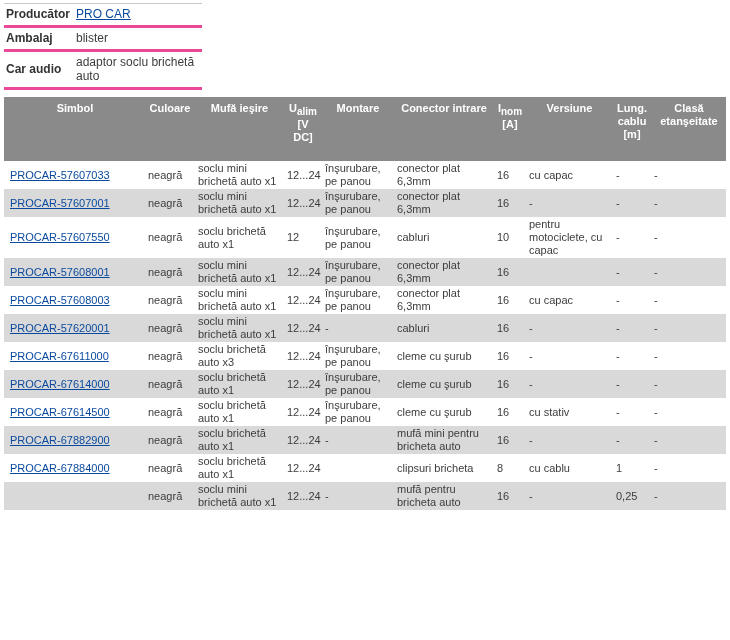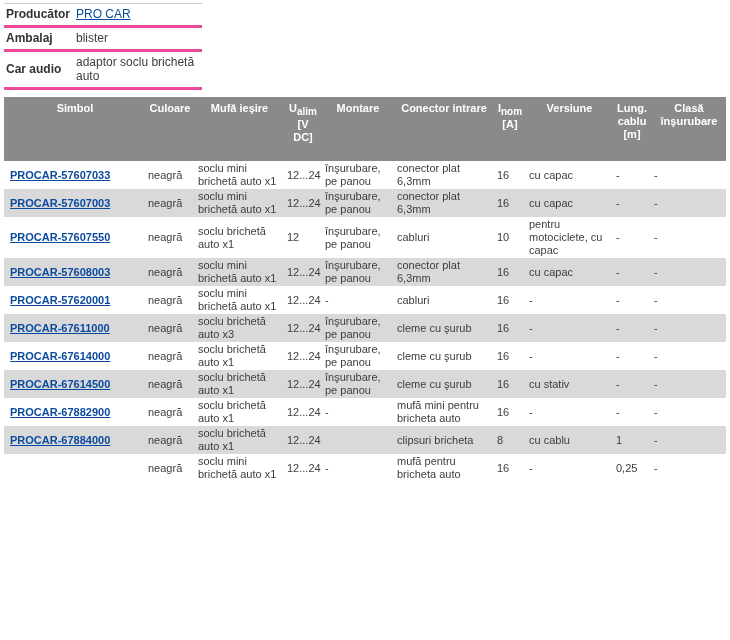--- a/index.html
+++ b/index.html
@@ -32,21 +32,21 @@
   }
   .products th sub{font-size:10px;}
   .h-unit{margin-top:0;}
   .products td{
     padding:1px 4px;vertical-align:middle;line-height:13px;
     height:27px;box-sizing:border-box;font-size:11px;color:#3d3d3d;
     overflow:hidden;
   }
   .products tbody tr:nth-child(even) td{background:#d9d9d9;}
   .products td.sym{padding-left:6px;}
-  .products td.sym a{font-weight:bold;color:#0a4a9e;text-decoration:underline;white-space:nowrap;}
+  .products td.sym a{font-weight:normal;color:#0a4a9e;text-decoration:underline;white-space:nowrap;}
 </style>
 </head>
 <body>
 
 <table class="info-table">
   <tbody>
     <tr>
       <td class="lbl">Producător</td>
       <td class="val"><a href="#" class="blue-link">PRO CAR</a></td>
     </tr>
@@ -100,58 +100,70 @@
           <div class="h-unit">[A]</div>
         </th>
       <th>
           <div class="h-label"><span>Versiune</span></div>
         </th>
       <th>
           <div class="h-label"><span>Lung. cablu</span></div>
           <div class="h-unit">[m]</div>
         </th>
       <th>
-          <div class="h-label"><span>Clasă înşurubare</span></div>
+          <div class="h-label"><span>Clasă etanşeitate</span></div>
         </th>
     </tr>
   </thead>
   <tbody id="products-body">
       <tr>
         <td class="sym"><a href="#">PROCAR-57607033</a></td>
         <td>neagră</td>
         <td>soclu mini brichetă auto x1</td>
         <td>12...24</td>
         <td>înşurubare, pe panou</td>
         <td>conector plat 6,3mm</td>
         <td>16</td>
         <td>cu capac</td>
         <td>-</td>
         <td>-</td>
       </tr>
       <tr>
-        <td class="sym"><a href="#">PROCAR-57607003</a></td>
-        <td>neagră</td>
-        <td>soclu mini brichetă auto x1</td>
-        <td>12...24</td>
-        <td>înşurubare, pe panou</td>
-        <td>conector plat 6,3mm</td>
-        <td>16</td>
-        <td>cu capac</td>
+        <td class="sym"><a href="#">PROCAR-57607001</a></td>
+        <td>neagră</td>
+        <td>soclu mini brichetă auto x1</td>
+        <td>12...24</td>
+        <td>înşurubare, pe panou</td>
+        <td>conector plat 6,3mm</td>
+        <td>16</td>
+        <td>-</td>
         <td>-</td>
         <td>-</td>
       </tr>
       <tr>
         <td class="sym"><a href="#">PROCAR-57607550</a></td>
         <td>neagră</td>
         <td>soclu brichetă auto x1</td>
         <td>12</td>
         <td>înşurubare, pe panou</td>
         <td>cabluri</td>
         <td>10</td>
         <td>pentru motociclete, cu capac</td>
+        <td>-</td>
+        <td>-</td>
+      </tr>
+      <tr>
+        <td class="sym"><a href="#">PROCAR-57608001</a></td>
+        <td>neagră</td>
+        <td>soclu mini brichetă auto x1</td>
+        <td>12...24</td>
+        <td>înşurubare, pe panou</td>
+        <td>conector plat 6,3mm</td>
+        <td>16</td>
+        <td></td>
         <td>-</td>
         <td>-</td>
       </tr>
       <tr>
         <td class="sym"><a href="#">PROCAR-57608003</a></td>
         <td>neagră</td>
         <td>soclu mini brichetă auto x1</td>
         <td>12...24</td>
         <td>înşurubare, pe panou</td>
         <td>conector plat 6,3mm</td>

